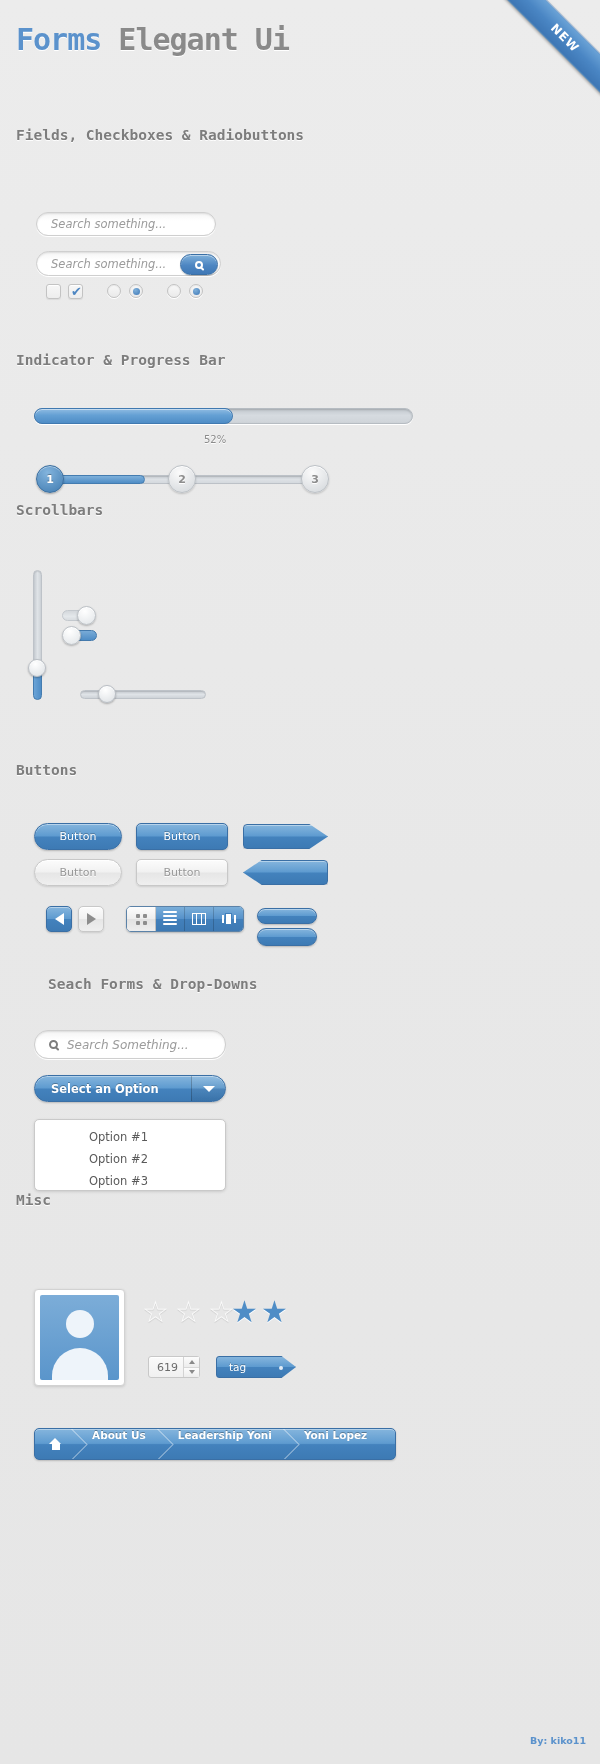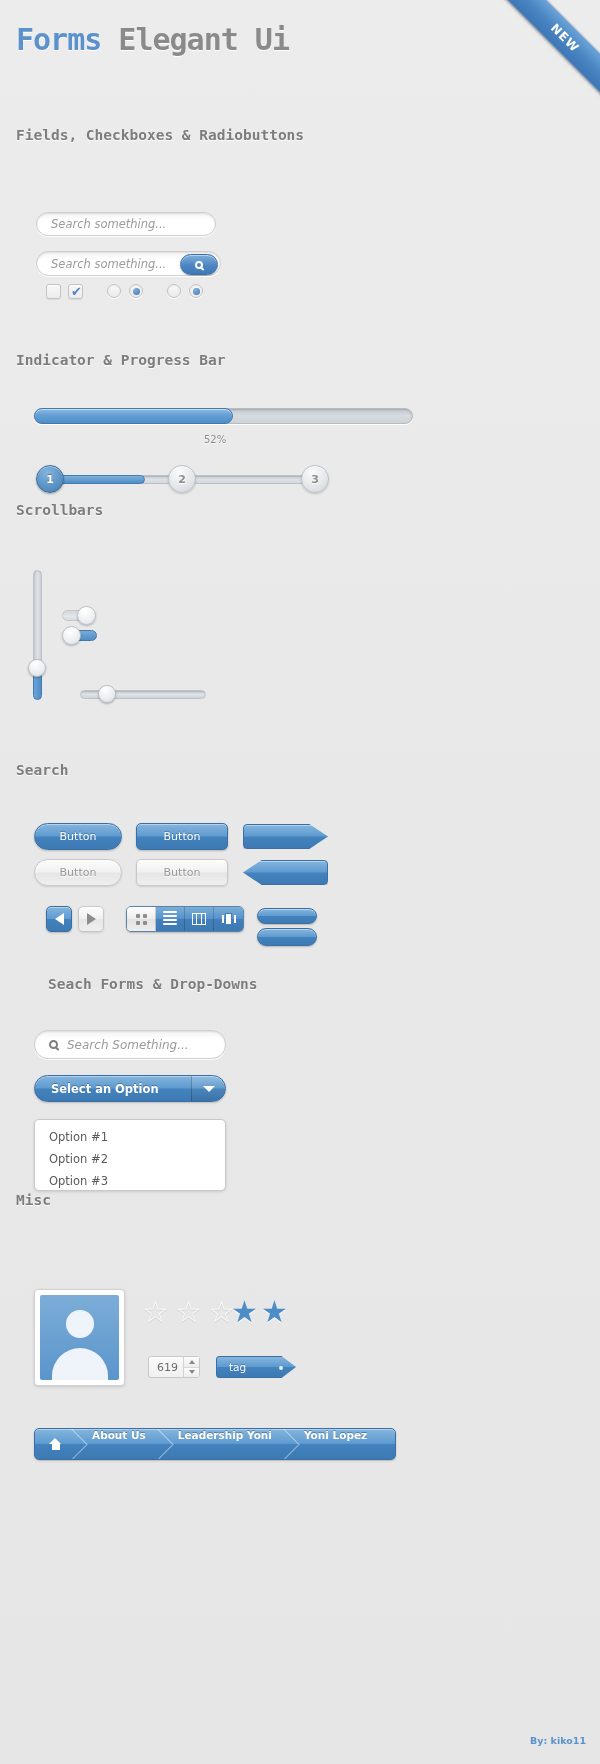--- a/index.html
+++ b/index.html
@@ -544,21 +544,21 @@
   <div class="knob" style="left:15px;"></div>
 </div>
 <div class="toggle" style="left:62px; top:630px; width:35px;">
   <div class="bar on" style="left:11px; width:24px;"></div>
   <div class="knob" style="left:0;"></div>
 </div>
 
 <div class="htrack" style="left:80px; top:690px; width:126px;"></div>
 <div class="vknob" style="left:98px; top:685px;"></div>
 
-<div class="section-title" style="top:762px;">Search</div>
+<div class="section-title" style="top:762px;">Buttons</div>
 
 <div class="btn btn-blue pill" style="left:34px; top:823px; width:88px; height:27px;">Button</div>
 <div class="btn btn-blue rrect" style="left:136px; top:823px; width:92px; height:27px;">Button</div>
 <div class="arrow-r" style="left:243px; top:824px; width:85px; height:25px;"></div>
 
 <div class="btn btn-gray pill" style="left:34px; top:859px; width:88px; height:27px;">Button</div>
 <div class="btn btn-gray rrect" style="left:136px; top:859px; width:92px; height:27px;">Button</div>
 <div class="arrow-l" style="left:243px; top:860px; width:85px; height:25px;"></div>
 
 <div class="sq-btn btn-blue" style="left:46px; top:906px;">
@@ -612,21 +612,21 @@
 </div>
 
 <div class="dd-head" style="left:34px; top:1075px; width:192px; height:27px;">
   <span class="lbl">Select an Option</span>
   <span class="dd-arrow-box">
     <span class="caret-d"></span>
   </span>
 </div>
 
 <div class="dd-list" style="left:34px; top:1119px; width:192px; height:72px;">
-  <div class="dp-inner" style="padding-top:6px;">
+  <div class="dp-inner" style="padding-top:6px;padding-left:40px;">
     <div class="dd-opt">Option #1</div>
     <div class="dd-opt">Option #2</div>
     <div class="dd-opt">Option #3</div>
   </div>
 </div>
 
 <div class="section-title" style="top:1192px;">Misc</div>
 
 <div class="avatar-frame" style="left:34px; top:1289px; width:91px; height:97px;">
   <div class="avatar-inner">

